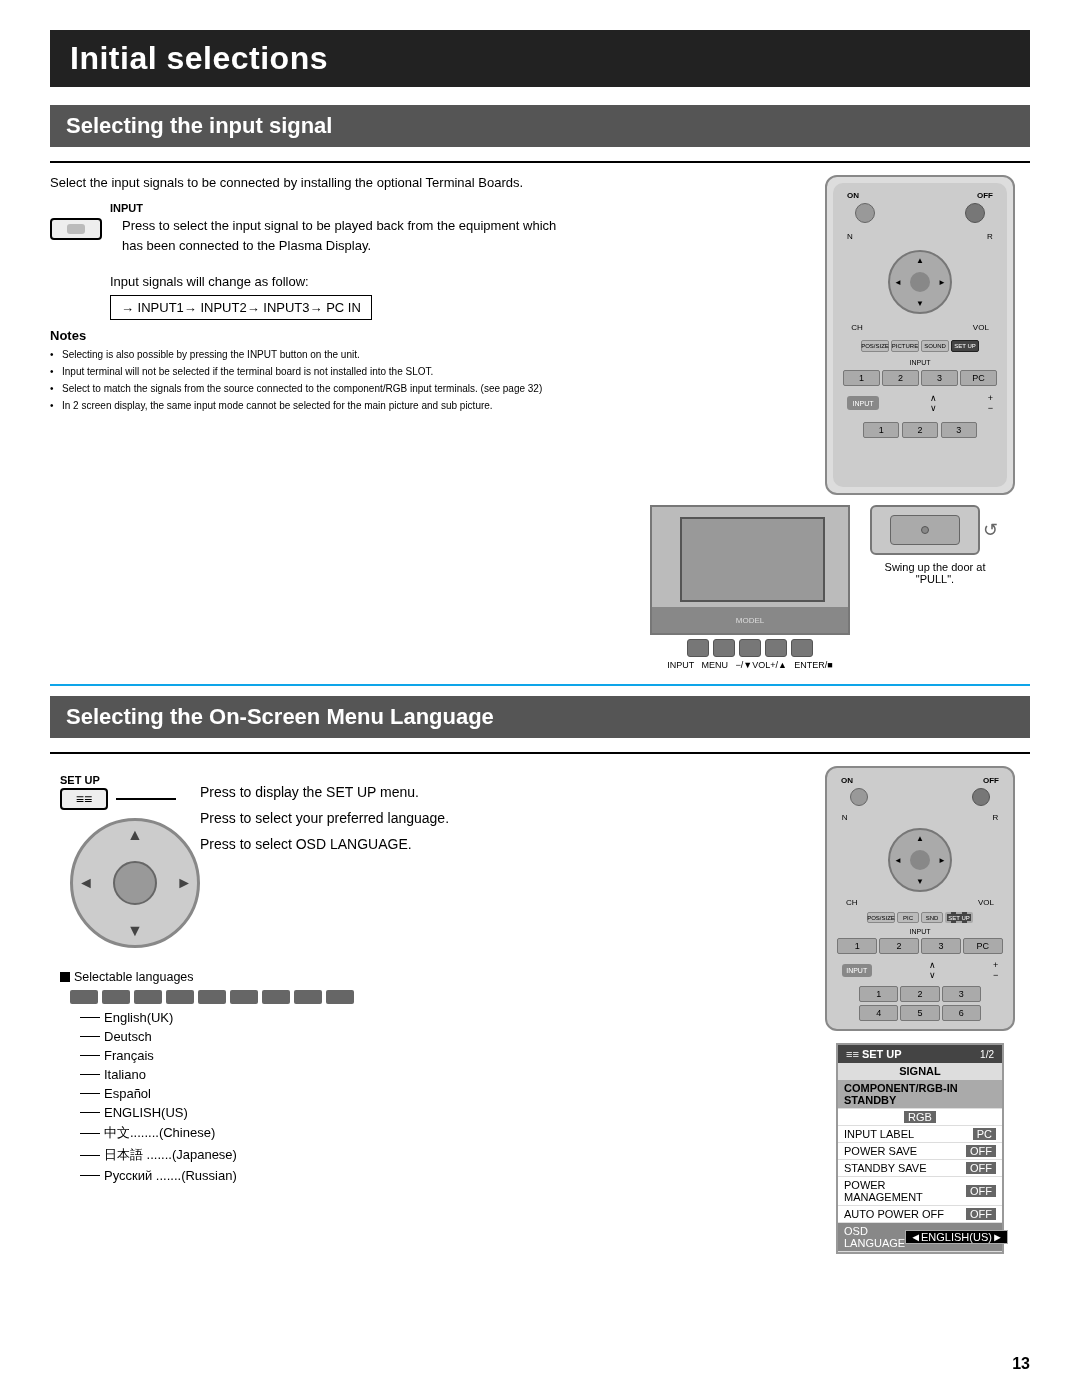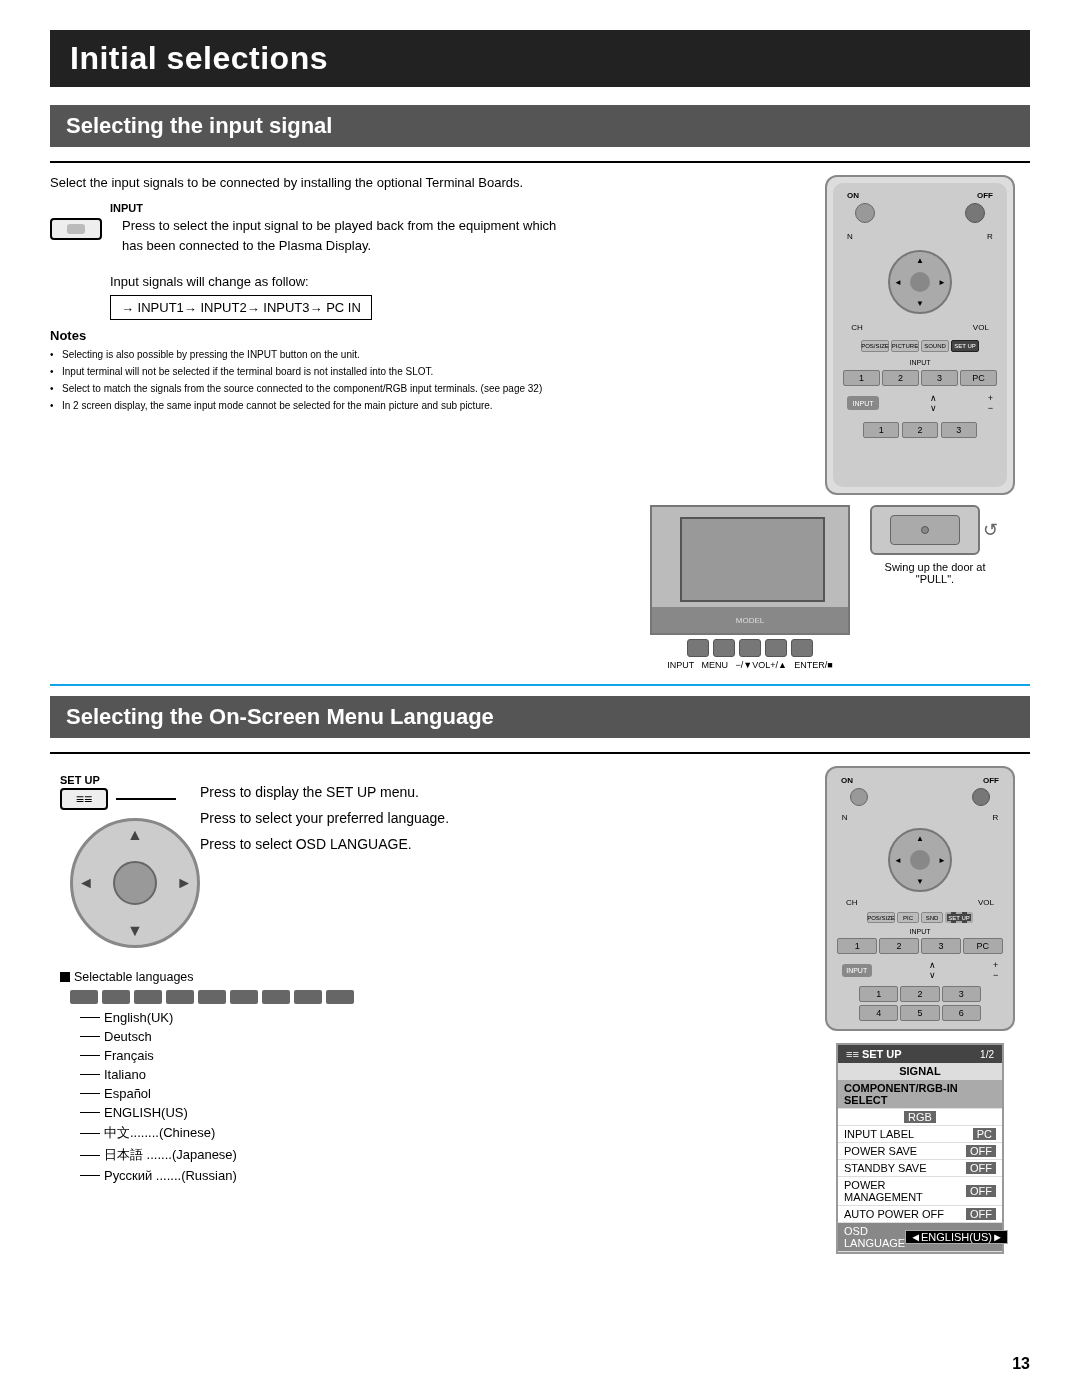--- a/index.html
+++ b/index.html
@@ -695,21 +695,21 @@
           <div class="setup-menu-header">
             <span class="setup-menu-title">≡≡ SET UP</span>
             <span class="setup-menu-page">1/2</span>
           </div>
 
           <div class="setup-menu-row section-header">
             <span>SIGNAL</span>
           </div>
 
           <div class="setup-menu-row highlighted">
-            <span>COMPONENT/RGB-IN SELECT</span>
+            <span>COMPONENT/RGB-IN STANDBY</span>
           </div>
 
           <div class="setup-menu-row" style="justify-content:center;">
             <span class="setup-menu-value">RGB</span>
           </div>
 
           <div class="setup-menu-row">
             <span>INPUT LABEL</span>
             <span class="setup-menu-value">PC</span>
           </div>

